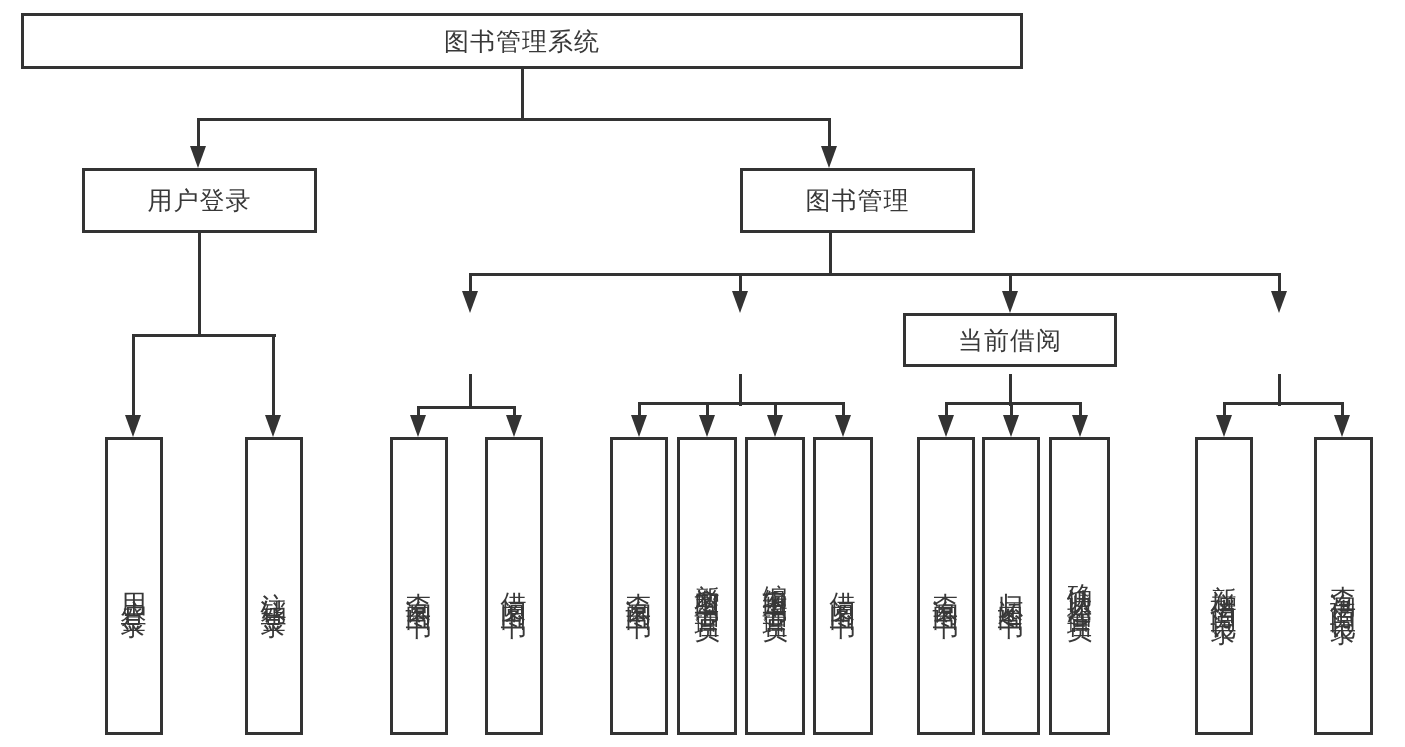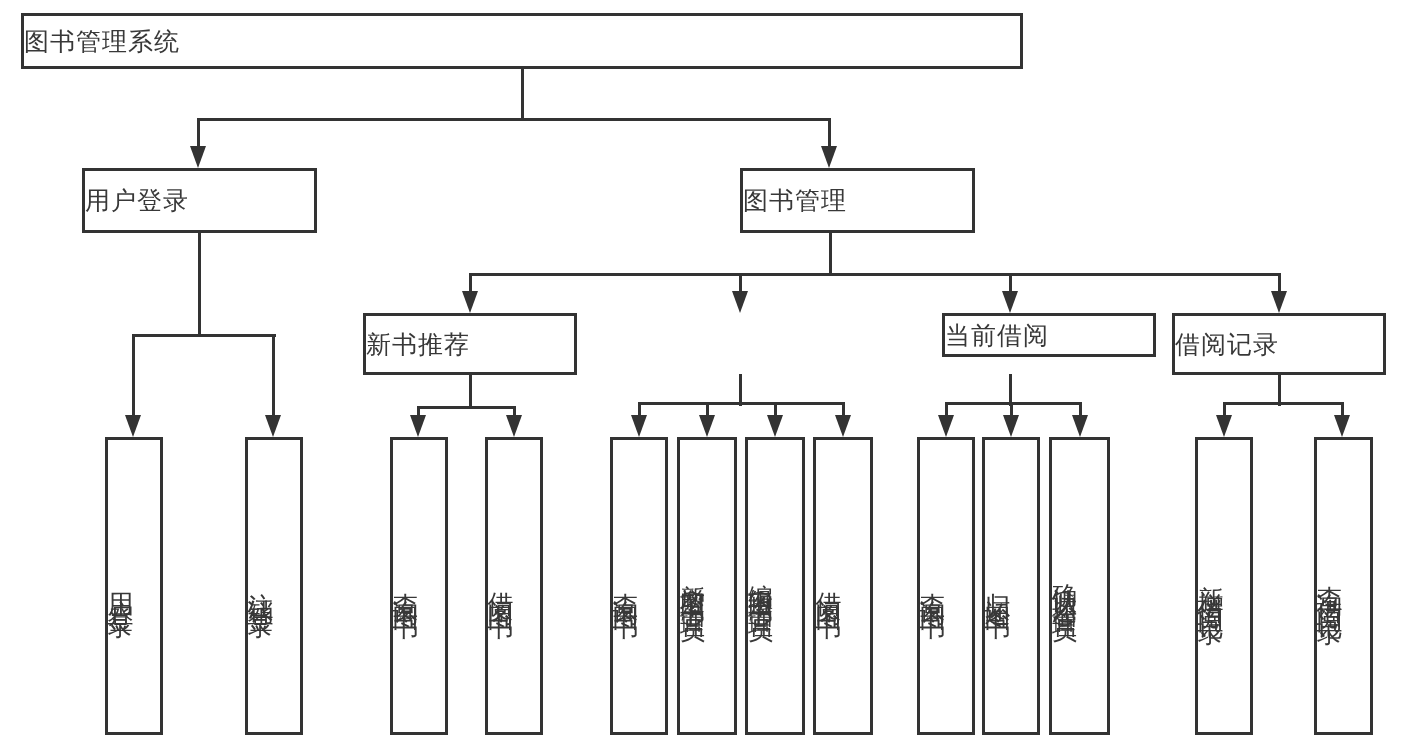--- a/index.html
+++ b/index.html
@@ -3,21 +3,21 @@
 <meta charset="utf-8">
 <style>
   html,body{margin:0;padding:0;background:#fff;}
   #stage{
     position:relative;width:1405px;height:747px;background:var(--bg,#fff);
     font-family:"Liberation Sans","DejaVu Sans",sans-serif;overflow:hidden;
   }
   .box{
     position:absolute;box-sizing:border-box;background:#fff;
     border:3px solid var(--line,#333);
-    display:flex;align-items:center;
+    display:flex;align-items:center;justify-content:center;
     color:var(--text,#383838);
   }
   .hlabel{font-size:25px;letter-spacing:1px;white-space:nowrap;}
   .vlabel{
     writing-mode:vertical-rl;text-orientation:mixed;
     font-size:26px;letter-spacing:7px;line-height:1;white-space:nowrap;
   }
   .vlabel.long{font-size:25px;letter-spacing:5px;}
   .hline,.vline{position:absolute;background:var(--line,#333);}
   .arrow{
@@ -39,28 +39,22 @@
     <span class="hlabel">图书管理系统</span>
   </div>
 
   <div class="box" style="left:82px;top:168px;width:235px;height:65px">
     <span class="hlabel">用户登录</span>
   </div>
   <div class="box" style="left:740px;top:168px;width:235px;height:65px">
     <span class="hlabel">图书管理</span>
   </div>
 
-  <div class="box" style="left:363px;top:313px;width:214px;height:62px">
-    <span class="hlabel">新书推荐</span>
-  </div>
-  <div class="box" style="left:942px;top:313px;width:214px;height:44px">
+  <div class="box" style="left:903px;top:313px;width:214px;height:54px">
     <span class="hlabel">当前借阅</span>
-  </div>
-  <div class="box" style="left:1172px;top:313px;width:214px;height:62px">
-    <span class="hlabel">借阅记录</span>
   </div>
 
   <div class="box" style="left:105px;top:437px;width:58px;height:298px">
     <span class="vlabel">用户登录</span>
   </div>
   <div class="box" style="left:245px;top:437px;width:58px;height:298px">
     <span class="vlabel">注销登录</span>
   </div>
   <div class="box" style="left:390px;top:437px;width:58px;height:298px">
     <span class="vlabel">查询图书</span>

